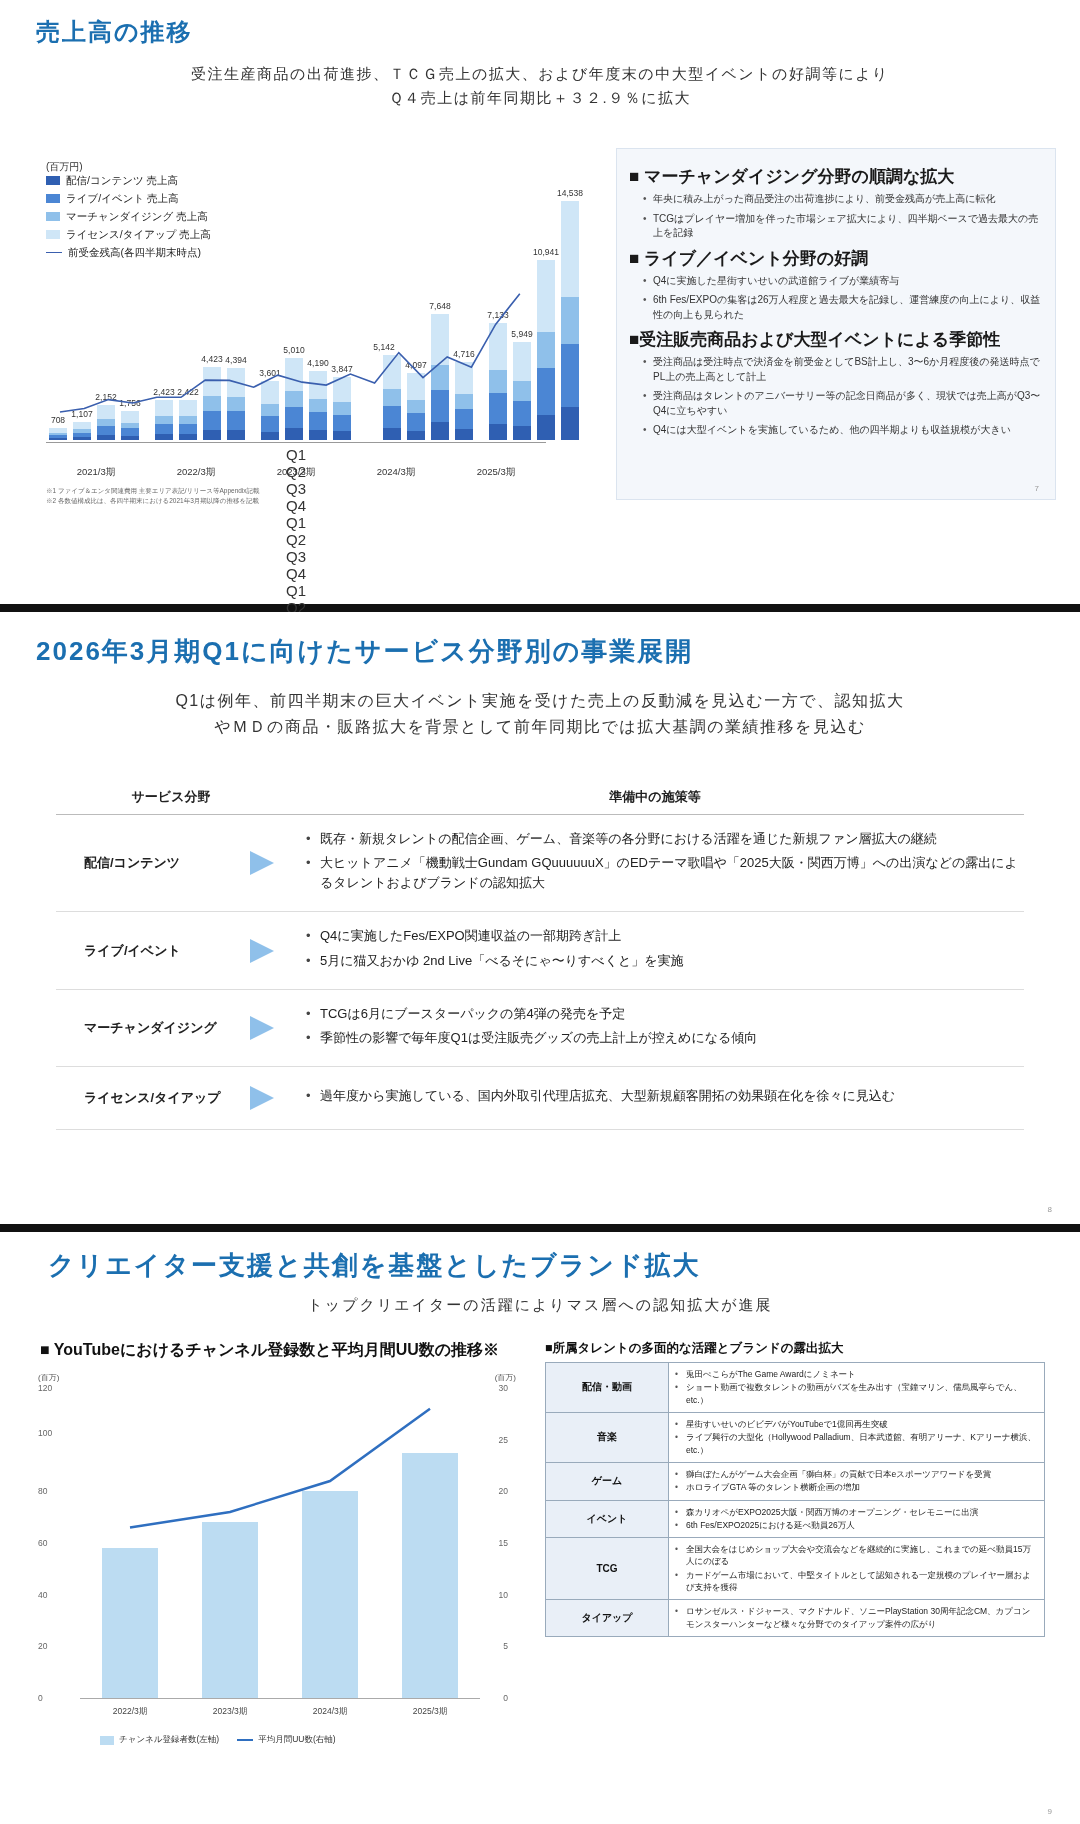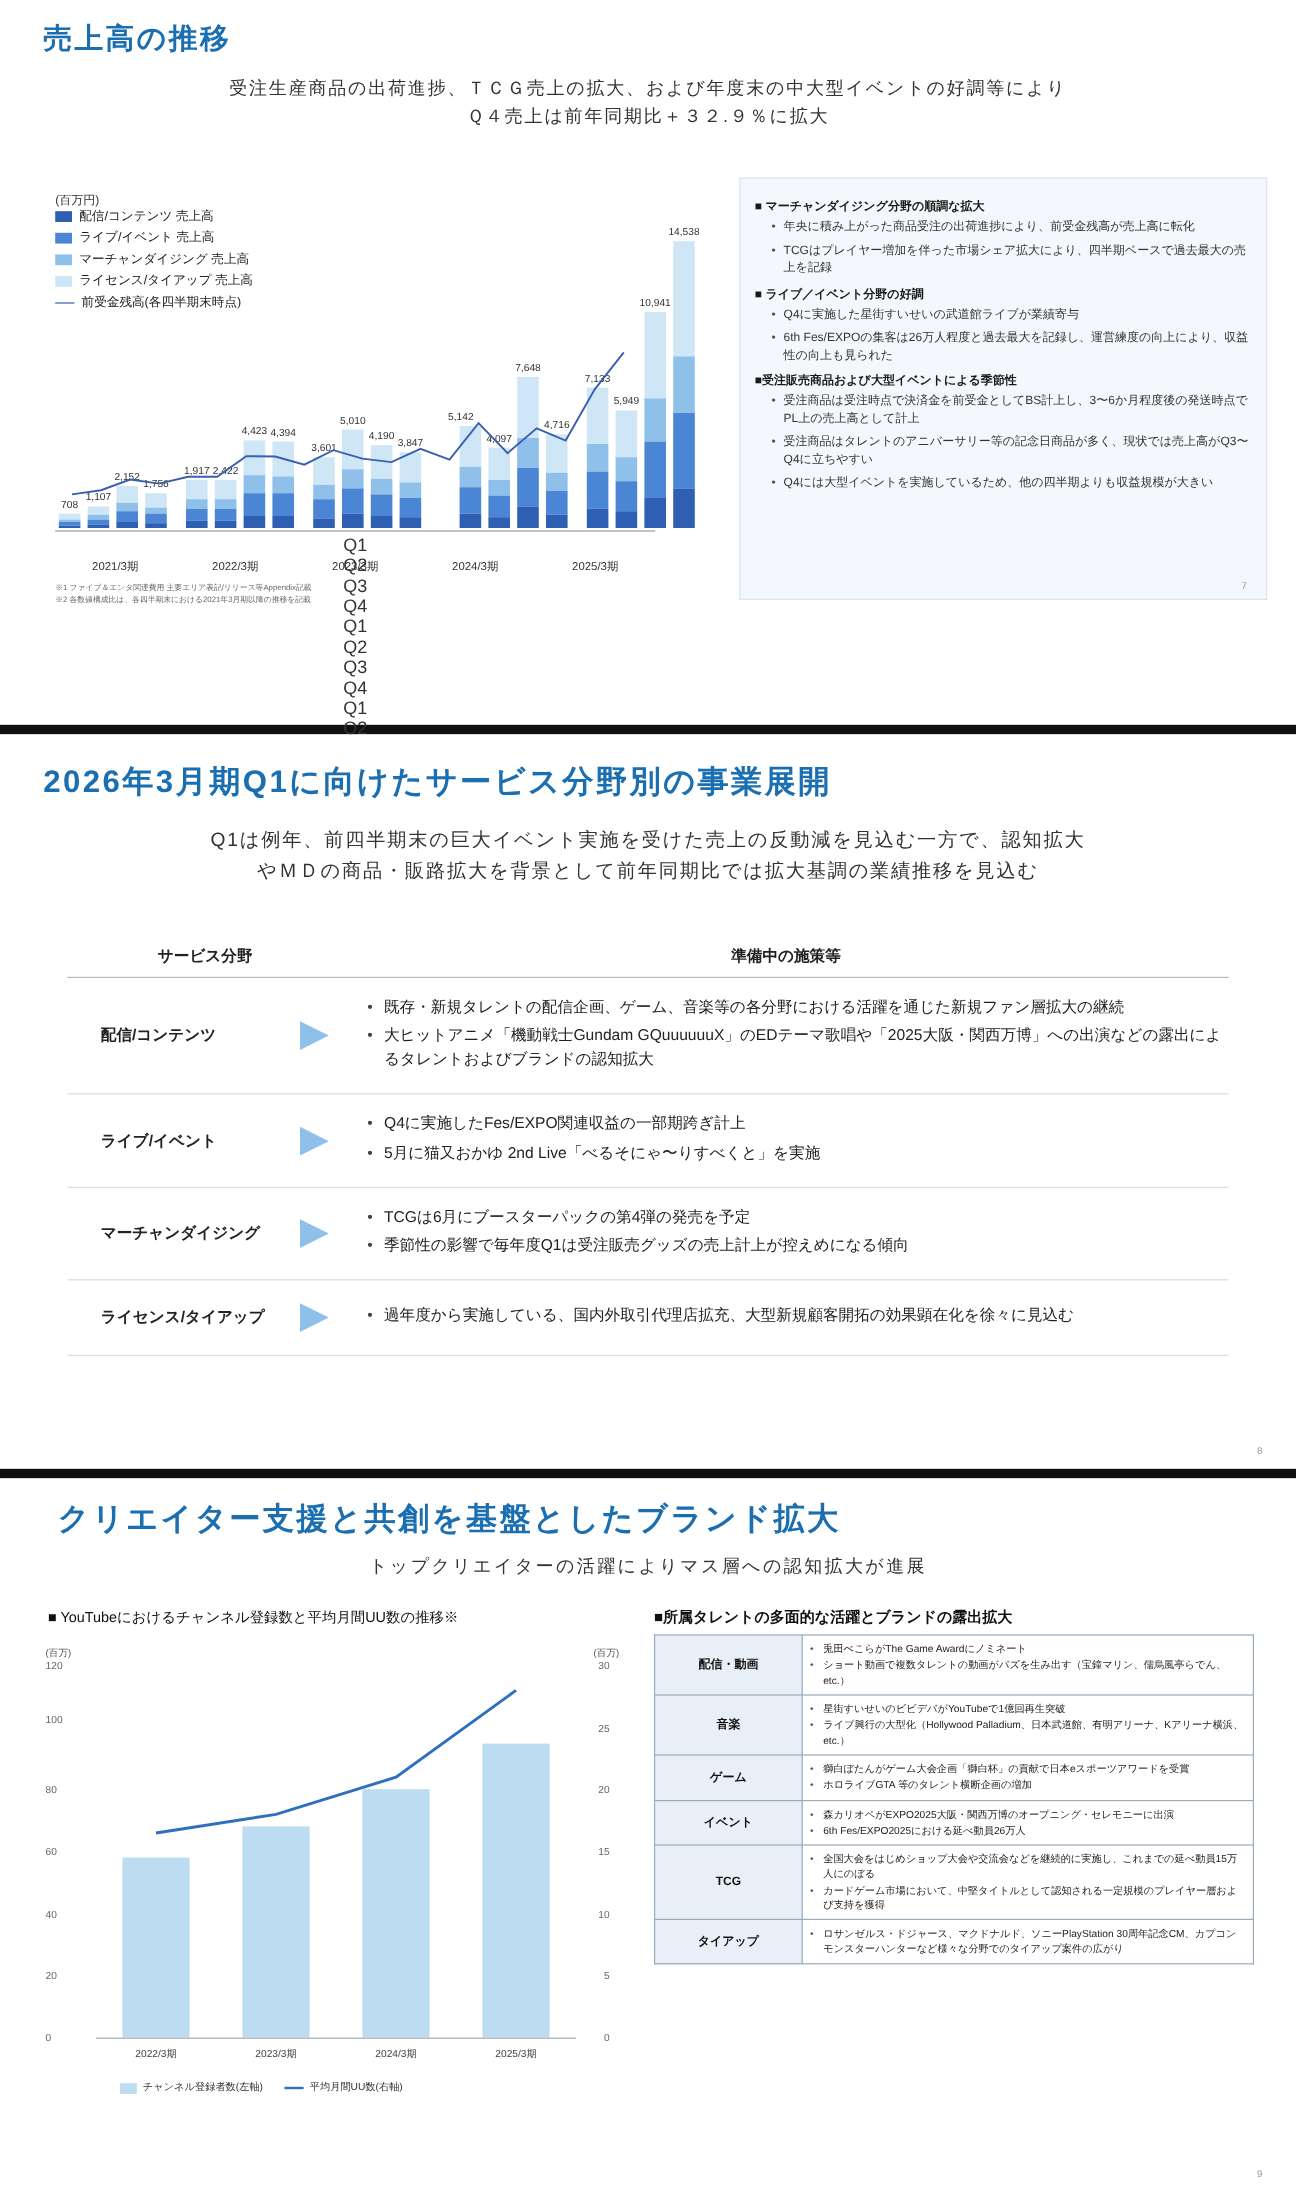--- a/index.html
+++ b/index.html
@@ -30,41 +30,41 @@
   .c3{background:#8fc0ea;}
   .c4{background:#cfe6f7;}
   .blabel{position:absolute;left:50%;transform:translateX(-50%);font-size:8.5px;color:#333;white-space:nowrap;}
   .xaxis{position:absolute;left:46px;top:442px;width:500px;border-top:1px solid #999;}
   .qrow{position:absolute;left:46px;top:446px;width:500px;display:flex;font-size:15px;color:#333;flex-direction:column;}
   .qrow span{flex:1;text-align:center;}
   .fyrow{position:absolute;left:46px;top:466px;width:500px;display:flex;font-size:9.5px;color:#333;}
   .fyrow span{flex:1;text-align:center;}
   .fnote{position:absolute;left:46px;top:486px;font-size:6.5px;color:#666;line-height:10px;width:460px;}
   .panel{position:absolute;right:24px;top:148px;width:440px;height:352px;background:#f4f7fb;border:1px solid #dbe4ef;padding:10px 12px;box-sizing:border-box;}
-  .p-h{font-size:10px;font-weight:bold;color:#1a1a1a;margin:6px 0 4px;}
+  .p-h{font-size:17px;font-weight:bold;color:#1a1a1a;margin:6px 0 4px;}
   .p-li{font-size:10px;line-height:1.45;color:#333;margin:0 0 5px 14px;position:relative;padding-left:10px;}
   .p-li:before{content:"•";position:absolute;left:0;top:0;color:#555;}
   .pgno{position:absolute;right:16px;bottom:6px;font-size:8px;color:#999;}
 
   
   .tbl2{position:absolute;left:56px;top:176px;width:968px;}
   .hdr2{display:flex;font-size:13px;font-weight:bold;color:#222;border-bottom:1px solid #bbb;padding-bottom:8px;}
   .hdr2 .c-a{width:230px;text-align:center;}
   .hdr2 .c-b{flex:1;text-align:center;}
   .row2{display:flex;align-items:center;border-bottom:1px solid #ddd;padding:14px 0;}
   .row2 .c-a{width:180px;font-size:13px;font-weight:bold;color:#222;padding-left:28px;box-sizing:border-box;}
   .arrow{width:50px;display:flex;justify-content:center;}
   .arrow svg{display:block;}
   .row2 .c-b{flex:1;padding-left:18px;}
   .b-li{position:relative;padding-left:16px;font-size:13px;line-height:1.55;color:#222;margin-bottom:4px;}
   .b-li:before{content:"•";position:absolute;left:2px;top:0;color:#444;}
 
   
   .sub3{position:absolute;top:64px;width:100%;text-align:center;font-size:15px;letter-spacing:2px;color:#333;}
-  .h3l{position:absolute;left:40px;top:108px;font-size:12px;font-weight:normal;color:#111;}
+  .h3l{position:absolute;left:40px;top:108px;font-size:16px;font-weight:bold;color:#111;}
   .h3r{position:absolute;left:545px;top:108px;font-size:12.5px;font-weight:bold;color:#111;}
   .chart3{position:absolute;left:20px;top:130px;width:510px;height:420px;}
   .ax-l{position:absolute;left:18px;top:10px;font-size:8px;color:#555;}
   .ax-r{position:absolute;right:14px;top:10px;font-size:8px;color:#555;}
   .ytick{position:absolute;left:18px;font-size:8.5px;color:#666;}
   .ytick2{position:absolute;right:22px;font-size:8.5px;color:#666;}
   .plot3{position:absolute;left:60px;top:26px;width:400px;height:310px;}
   .bar3{position:absolute;bottom:0;width:56px;background:#bcdcf2;}
   .xlab3{position:absolute;top:344px;width:400px;left:60px;display:flex;font-size:8.5px;color:#444;}
   .xlab3 span{flex:1;text-align:center;}
@@ -143,21 +143,21 @@
               <div class="seg c1" style="height: 4.04342px;"></div>
               <div class="blabel" style="bottom: 31.8816px;">1,756</div>
             </div>
           </div>
           <div class="grp" style="margin-right: 10px;">
             <div class="bar" style="height: 39.852px;">
               <div class="seg c4" style="height: 15.9408px;"></div>
               <div class="seg c3" style="height: 7.97039px;"></div>
               <div class="seg c2" style="height: 10.3615px;"></div>
               <div class="seg c1" style="height: 5.57928px;"></div>
-              <div class="blabel" style="bottom: 42.852px;">1,917</div>
+              <div class="blabel" style="bottom: 42.852px;">2,423</div>
             </div>
             <div class="bar" style="height: 39.8355px;">
               <div class="seg c4" style="height: 15.9342px;"></div>
               <div class="seg c3" style="height: 7.96711px;"></div>
               <div class="seg c2" style="height: 10.3572px;"></div>
               <div class="seg c1" style="height: 5.57697px;"></div>
               <div class="blabel" style="bottom: 42.8355px;">2,422</div>
             </div>
             <div class="bar" style="height: 72.7467px;">
               <div class="seg c4" style="height: 29.0987px;"></div>

